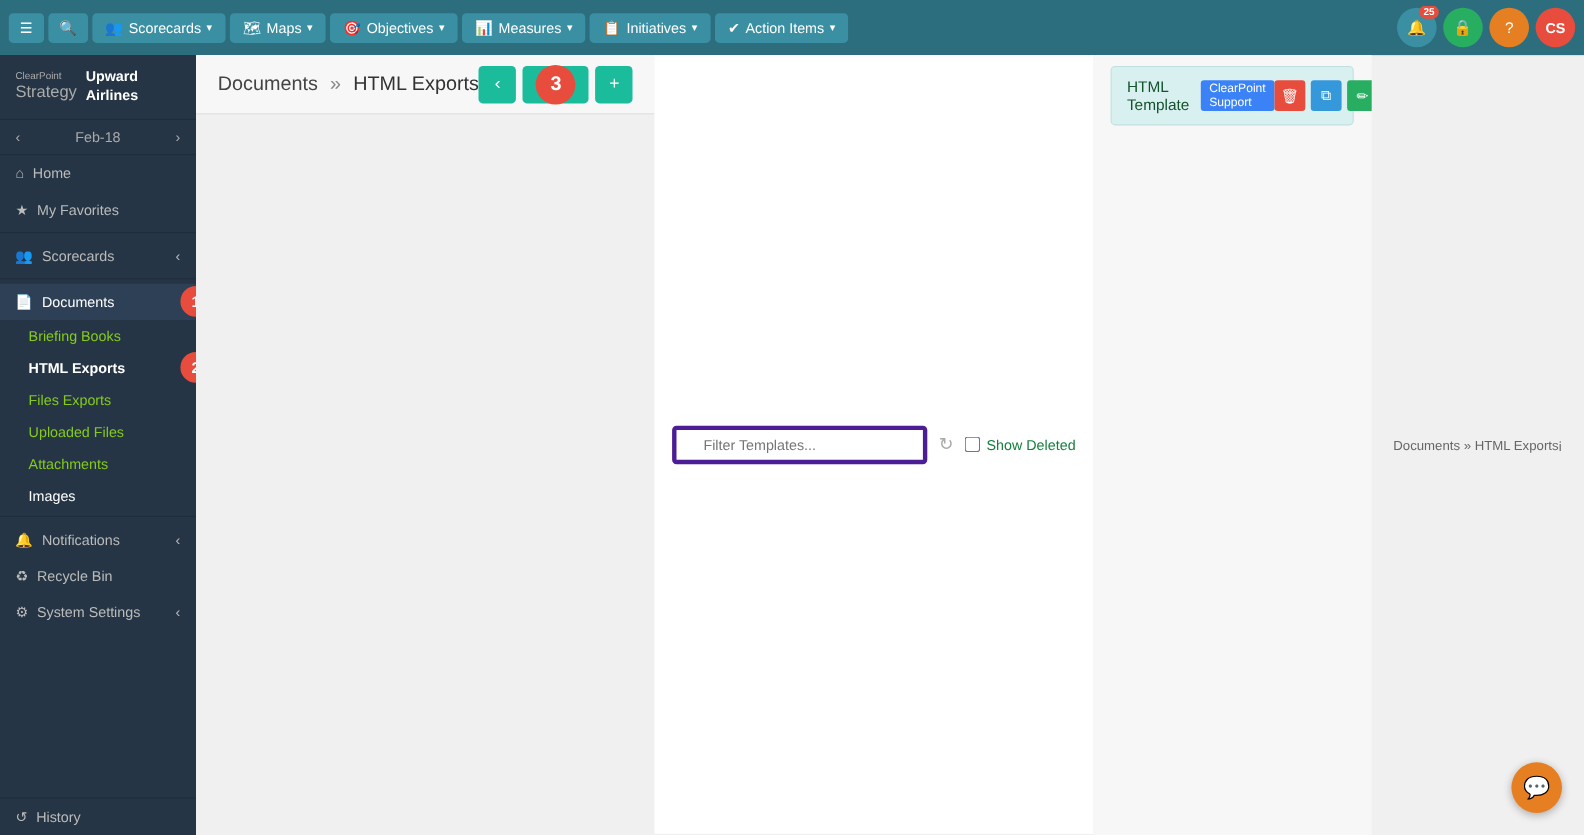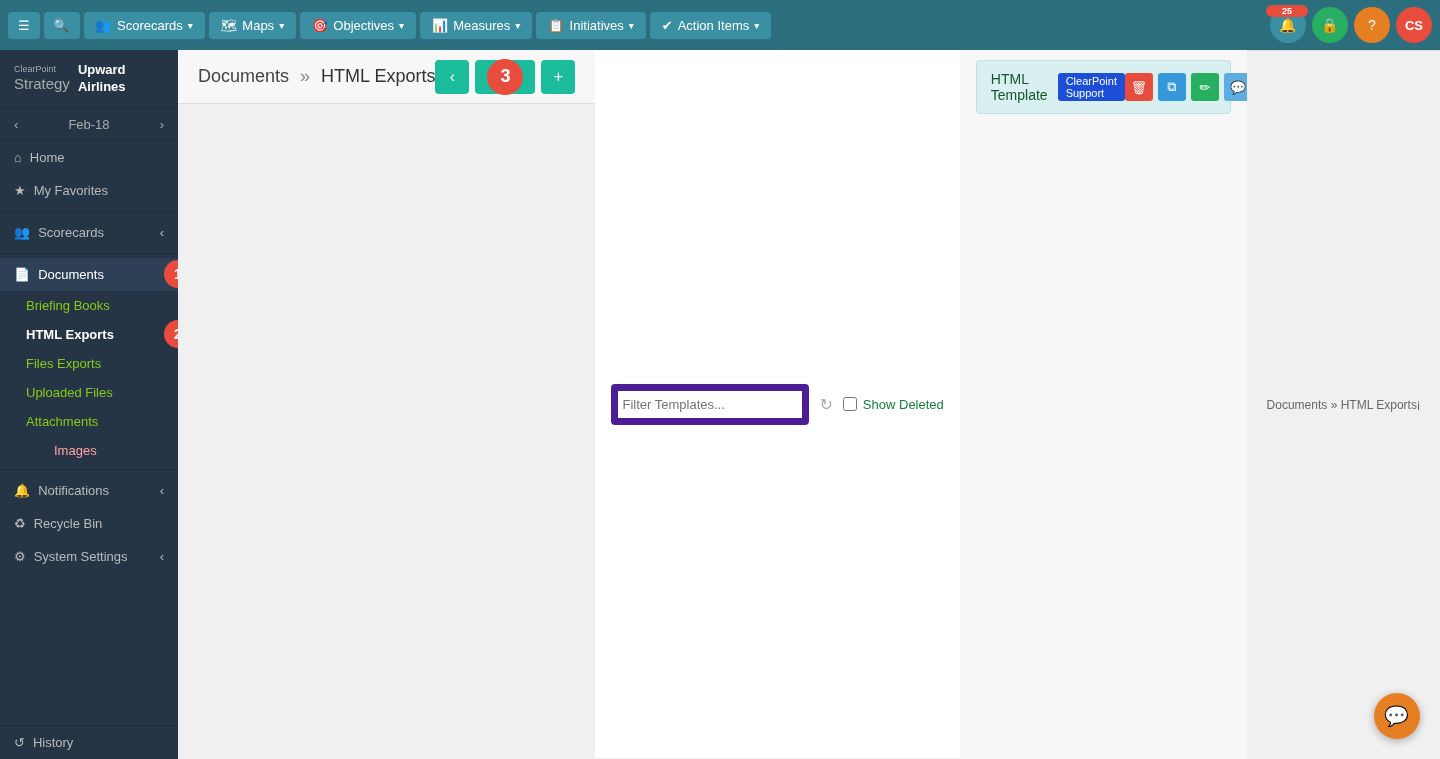--- a/index.html
+++ b/index.html
@@ -51,21 +51,21 @@
     }
     .bell-btn { background: #3a8fa3; }
     .bell-badge {
       position: absolute;
       top: -2px;
       right: -2px;
       background: #e74c3c;
       color: white;
       border-radius: 10px;
       font-size: 9px;
-      padding: 1px 16px;
+      padding: 1px 4px;
       font-weight: bold;
     }
     .lock-btn { background: #27ae60; }
     .help-btn { background: #e67e22; }
     .user-btn { background: #e74c3c; font-weight: bold; font-size: 13px; }
 
     
     .main-layout {
       display: flex;
       flex: 1;
@@ -125,21 +125,21 @@
       font-size: 13px;
     }
     .sidebar-sub-item {
       padding: 7px 14px 7px 26px;
       cursor: pointer;
       color: #84cc16;
       font-size: 13px;
       display: block;
     }
     .sidebar-sub-item.active { color: white; font-weight: bold; }
-    .sidebar-sub-item.teal { color: #fca5a5; margin-left: 28px; }
+    .sidebar-sub-item.teal { color: #ffffff; }
     .sidebar-divider { height: 1px; background: #1e2d3d; margin: 4px 0; }
     .sidebar-bottom { margin-top: auto; border-top: 1px solid #1e2d3d; }
 
     
     .content-area {
       flex: 1;
       display: flex;
       overflow: hidden;
     }
     .content-header {
@@ -178,23 +178,23 @@
       background: white;
       padding: 10px 16px;
       display: flex;
       align-items: center;
       gap: 10px;
       border-bottom: 1px solid #eee;
       flex-shrink: 0;
     }
     .filter-input {
       flex: 1;
-      border: 7px solid #4c1d95;
+      border: 4px solid #4c1d95;
       border-radius: 4px;
-      padding: 6px 4px;
+      padding: 6px 24px;
       font-size: 13px;
       color: #aaa;
       outline: none;
     }
     .refresh-icon { color: #aaa; font-size: 16px; cursor: pointer; }
     .show-deleted-wrap { display: flex; align-items: center; gap: 6px; cursor: pointer; }
     .show-deleted-checkbox { width: 14px; height: 14px; }
     .show-deleted-label { color: #15803d; font-size: 13px; }
 
     
@@ -205,21 +205,21 @@
       border-radius: 4px;
       padding: 10px 14px;
       display: flex;
       align-items: center;
       justify-content: space-between;
       margin-bottom: 6px;
     }
     .template-row-left { display: flex; align-items: center; gap: 10px; }
     .template-name { font-size: 14px; color: #14532d; }
     .template-badge {
-      background: #1d4ed8;
+      background: #3b82f6;
       color: white;
       border-radius: 3px;
       padding: 2px 8px;
       font-size: 11px;
     }
     .template-actions { display: flex; gap: 5px; }
     .tpl-action-btn {
       width: 28px;
       height: 28px;
       border: none;

